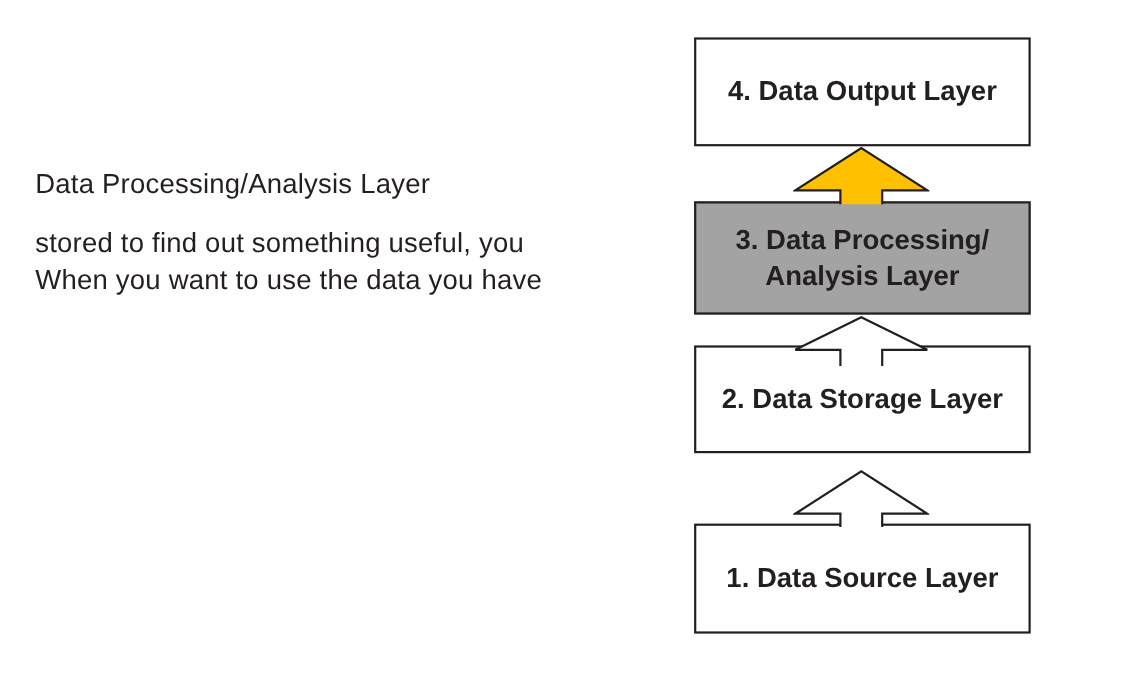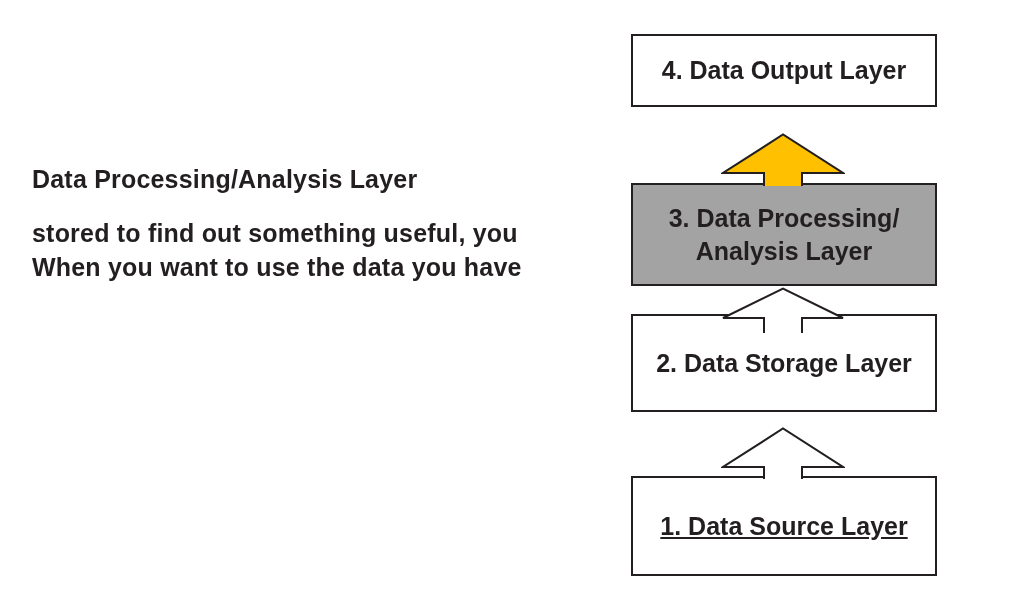--- a/index.html
+++ b/index.html
@@ -11,23 +11,23 @@
     background: #ffffff;
     overflow: hidden;
     font-family: "Liberation Sans", sans-serif;
     color: #231f20;
   }
 
   
   .left-panel {
     position: absolute;
     left: 32px;
-    top: 164px;
+    top: 152px;
     width: 566px;
-    font-weight: bold;
+    font-weight: normal;
   }
   .heading {
     font-size: 25px;
     line-height: 30px;
     letter-spacing: 0.2px;
   }
   .body-text {
     margin-top: 22px;
     font-size: 25px;
     line-height: 34px;
@@ -45,24 +45,24 @@
     align-items: center;
     justify-content: center;
     text-align: center;
     font-weight: bold;
     font-size: 25px;
     line-height: 1.32;
     white-space: pre-line;
     z-index: 1;
   }
   .layer-box.highlighted { background: #a3a3a3; }
-  .box-4 { top: 34px;  height: 73px; }
+  .box-4 { top: 34px;  height: 99px; }
   .box-3 { top: 183px; height: 103px; }
   .box-2 { top: 314px; height: 98px; }
-  .box-1 { top: 476px; height: 100px; text-decoration: underline; }
+  .box-1 { top: 476px; height: 100px; }
 
   .arrow {
     position: absolute;
     left: 721px;
     width: 124px;
     z-index: 2;
     display: block;
   }
   .arrow path {
     stroke: #231f20;

